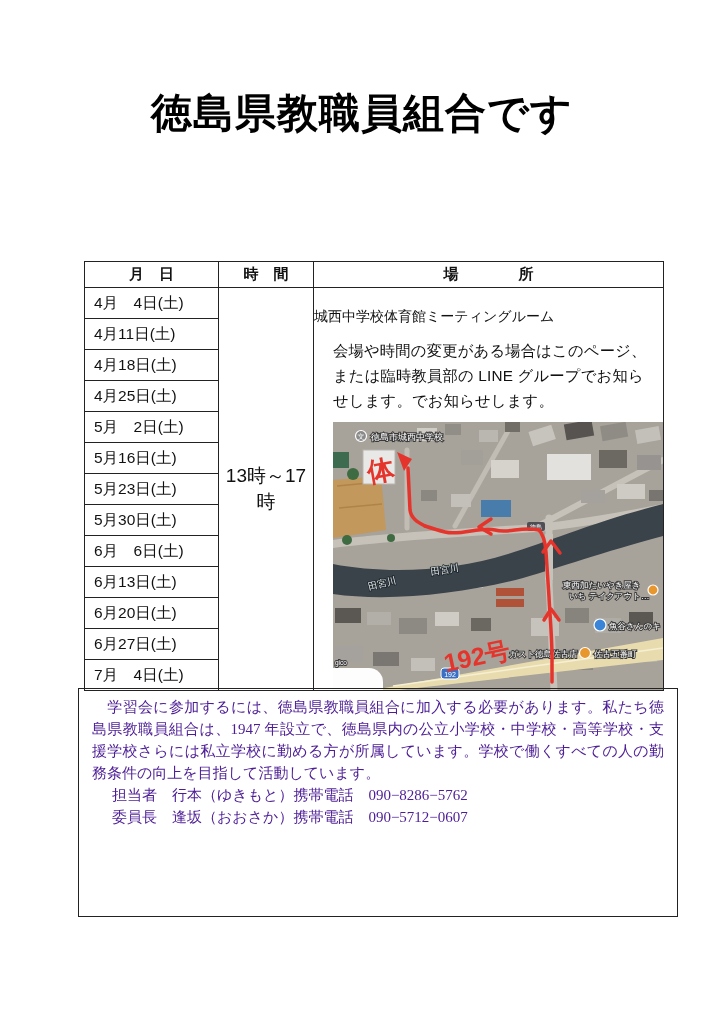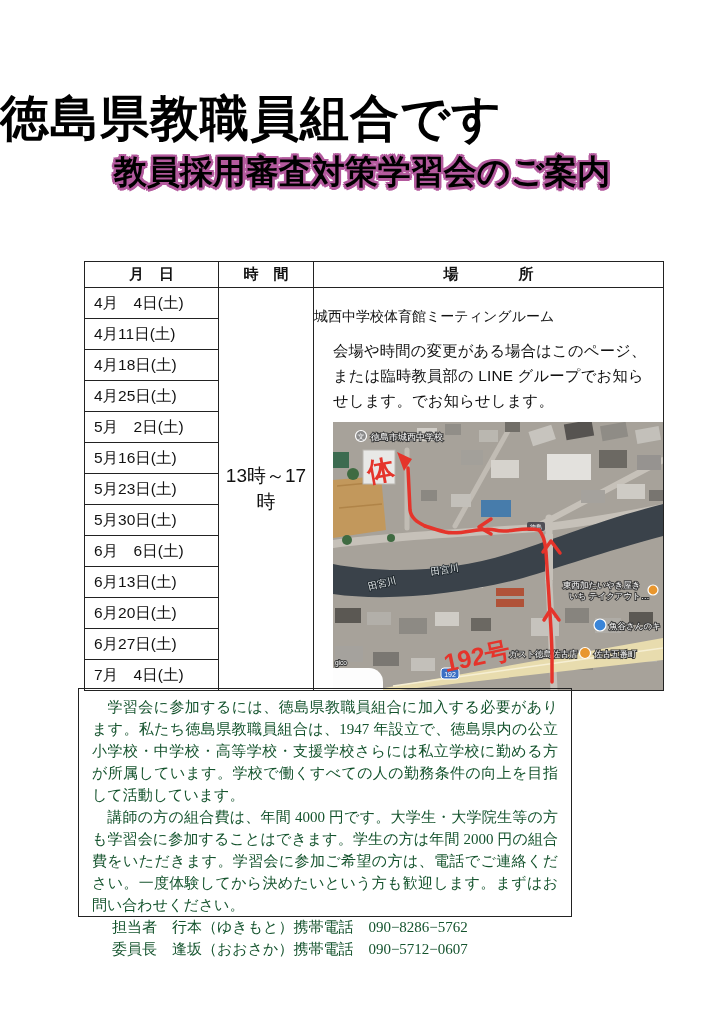--- a/index.html
+++ b/index.html
@@ -1,53 +1,52 @@
 <!DOCTYPE html>
 <html><head>
 <meta charset="utf-8">
 <style>
   html,body{margin:0;padding:0;background:#e9e9e9;}
   .page{position:relative;width:724px;height:1024px;margin:0 auto;background:#ffffff;
         font-family:"Liberation Sans","DejaVu Sans",sans-serif;color:#111;overflow:hidden;}
-  .title{position:absolute;top:86px;left:0;width:100%;
-         font-size:49px;font-weight:600;letter-spacing:1px;color:#000;}
+  .title{position:absolute;top:86px;left:0;width:100%;text-align:center;
+         font-size:41px;font-weight:600;letter-spacing:1px;color:#000;}
   .subtitle{position:absolute;top:150px;left:0;width:100%;text-align:center;
             font-size:33px;font-weight:700;color:#000;
             text-shadow:2px 2px 0 #b45a9e,-2px 2px 0 #b45a9e,2px -2px 0 #b45a9e,
                         -2px -2px 0 #b45a9e,2.5px 0 0 #b45a9e,-2.5px 0 0 #b45a9e,
                         0 2.5px 0 #b45a9e,0 -2.5px 0 #b45a9e;}
   table.schedule{position:absolute;left:84px;top:261px;border-collapse:collapse;
                  background:#fff;}
   table.schedule th,table.schedule td{border:1.6px solid #222;}
   table.schedule th{height:25px;font-size:15px;font-weight:600;text-align:center;padding:0;}
   td.date-cell{width:124px;height:29.6px;font-size:15.5px;padding:0 0 0 9px;white-space:nowrap;}
   td.time-cell{width:92px;text-align:center;vertical-align:middle;font-size:19px;}
   td.place-cell{width:349px;vertical-align:top;padding:0;}
   .venue{margin-top:20px;text-align:left;font-size:14px;}
   .place-note{margin:12px 10px 0 19px;font-size:15.3px;line-height:25px;letter-spacing:0.2px;}
   .map-wrap{margin:9px 0 0 19px;width:330px;height:268px;line-height:0;}
-  .info-box{position:absolute;left:78px;top:688px;width:494px;height:229px;
+  .info-box{position:absolute;left:78px;top:688px;width:600px;height:229px;
             border:1.4px solid #222;box-sizing:border-box;padding:7px 13px 0 13px;
-            font-family:"Liberation Serif","DejaVu Serif",serif;font-size:15px;line-height:22px;color:#14532d;}
+            font-family:"Liberation Serif","DejaVu Serif",serif;font-size:15px;line-height:22px;color:#4c1d95;}
   .info-box p{margin:0;text-align:justify;}
   .contact{padding-left:20px;white-space:nowrap;}
   
   .maplabel{fill:#ffffff;stroke:#3a3a3a;stroke-width:2px;paint-order:stroke;
             font-family:"Liberation Sans","DejaVu Sans",sans-serif;}
   .riverlabel{fill:#e8ecee;stroke:#1d262b;stroke-width:1.6px;paint-order:stroke;
               font-family:"Liberation Sans","DejaVu Sans",sans-serif;font-size:9.5px;}
   .redmark{fill:#e5342b;font-weight:bold;font-family:"Liberation Sans","DejaVu Sans",sans-serif;}
 </style>
 </head>
 <body>
 
 <div class="page">
 
   <div class="title">徳島県教職員組合です</div>
-  <div class="subtitle">教員採用審査対策学習会のご案内</div>
 
   <table class="schedule">
     <thead>
       <tr>
         <th>月　日</th>
         <th>時　間</th>
         <th>場　　　　所</th>
       </tr>
     </thead>
     <tbody>
@@ -219,18 +218,17 @@
           <td class="date-cell">6月27日(土)</td>
         </tr>
       <tr>
           <td class="date-cell">7月　4日(土)</td>
         </tr>
     </tbody>
   </table>
 
   <div class="info-box">
     <p>　学習会に参加するには、徳島県教職員組合に加入する必要があります。私たち徳島県教職員組合は、1947 年設立で、徳島県内の公立小学校・中学校・高等学校・支援学校さらには私立学校に勤める方が所属しています。学校で働くすべての人の勤務条件の向上を目指して活動しています。</p>
-    <p>　講師の方の組合費は、年間 4000 円です。大学生・大学院生等の方も学習会に参加することはできます。学生の方は年間 2000 円の組合費をいただきます。学習会に参加ご希望の方は、電話でご連絡ください。一度体験してから決めたいという方も歓迎します。まずはお問い合わせください。</p>
     <div class="contact">担当者　行本（ゆきもと）携帯電話　090−8286−5762</div>
     <div class="contact">委員長　逢坂（おおさか）携帯電話　090−5712−0607</div>
   </div>
 
 </div>
 
 </body></html>

